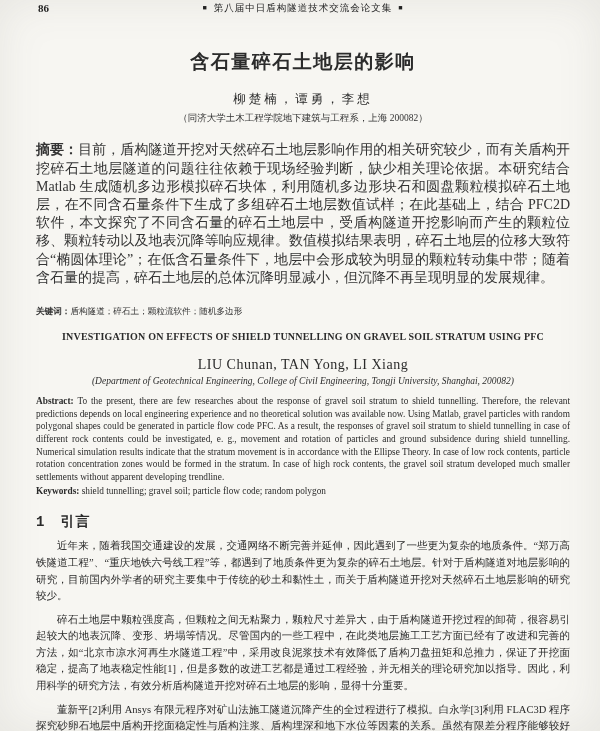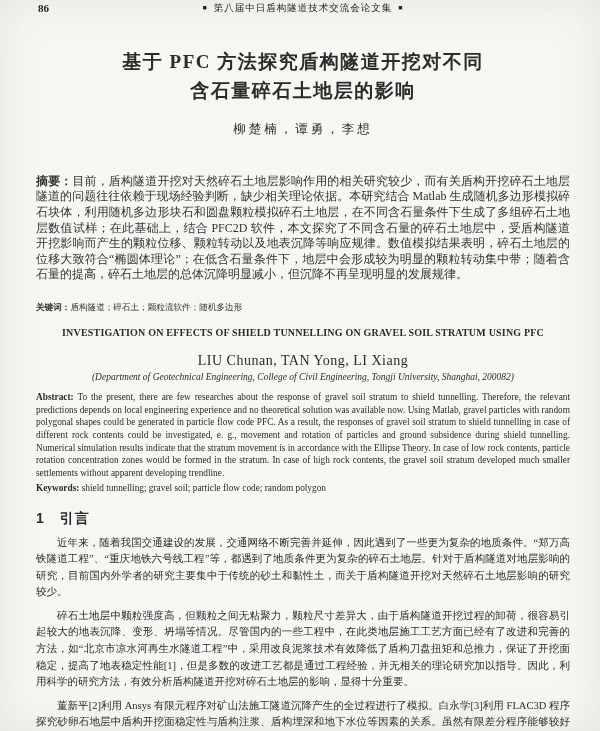--- a/index.html
+++ b/index.html
@@ -17,49 +17,49 @@
     box-shadow: inset 0 0 45px rgba(90,85,75,0.10);
   }
   .header { position: relative; height: 15px; text-align: center; font-size: 9.5px; letter-spacing: 1px; color:#222; }
   .page-num { position: absolute; left: 2px; top: 0; font-size: 11px; font-weight: 700; letter-spacing: 0; }
   .marker { font-size: 7px; margin: 0 6px; vertical-align: 1px; }
 
   .cn-title { margin-top: 30px; text-align: center; font-size: 19px; font-weight: 700; line-height: 1.55; letter-spacing: 1.5px; }
   .cn-authors { margin-top: 15px; text-align: center; font-size: 12.5px; letter-spacing: 3px; }
   .cn-affil { margin-top: 4px; text-align: center; font-size: 9.5px; color: #333; }
 
-  .cn-abstract { margin-top: 36px; font-size: 12px; line-height: 1.3; text-align: justify; color: #333; }
+  .cn-abstract { margin-top: 16px; font-size: 14px; line-height: 1.3; text-align: justify; color: #333; }
   .cn-keywords { margin-top: 19px; font-size: 8.6px; color: #333; }
   .label { font-weight: 700; }
 
   .en-title { margin-top: 13px; text-align: center; font-size: 10px; font-weight: 700; letter-spacing: 0.2px; }
   .en-authors { margin-top: 15px; text-align: center; font-size: 14px; letter-spacing: 0.5px; }
   .en-affil { margin-top: 3px; text-align: center; font-size: 9.5px; font-style: italic; }
   .en-abstract { margin-top: 9px; font-size: 9.3px; line-height: 1.36; text-align: justify; }
   .en-keywords { margin-top: 3px; font-size: 9.3px; }
 
-  .sec-heading { margin-top: 17px; font-size: 14px; font-weight: 700; font-family: Liberation Sans, sans-serif; letter-spacing: 1px; }
+  .sec-heading { margin-top: 17px; font-size: 14px; font-weight: 700; font-family: Liberation Mono, monospace; letter-spacing: 1px; }
   .para { margin: 7px 0 0 0; font-size: 10.5px; line-height: 1.58; text-align: justify; text-indent: 2em; }
 </style>
 </head>
 <body>
 
 <div class="page">
 
   <div class="header">
     <span class="page-num">86</span>
     <span class="marker">■</span><span>第八届中日盾构隧道技术交流会论文集</span><span class="marker">■</span>
   </div>
 
   <div class="cn-title">
-    <div>基于 PFC 方法探究盾构隧道开挖对不同</div>
     <div>含石量碎石土地层的影响</div>
   </div>
 
   <div class="cn-authors">柳楚楠，谭勇，李想</div>
+  <div class="cn-affil">（同济大学土木工程学院地下建筑与工程系，上海 200082）</div>
 
   <div class="cn-abstract">
     <span class="label">摘要：</span><span>目前，盾构隧道开挖对天然碎石土地层影响作用的相关研究较少，而有关盾构开挖碎石土地层隧道的问题往往依赖于现场经验判断，缺少相关理论依据。本研究结合 Matlab 生成随机多边形模拟碎石块体，利用随机多边形块石和圆盘颗粒模拟碎石土地层，在不同含石量条件下生成了多组碎石土地层数值试样；在此基础上，结合 PFC2D 软件，本文探究了不同含石量的碎石土地层中，受盾构隧道开挖影响而产生的颗粒位移、颗粒转动以及地表沉降等响应规律。数值模拟结果表明，碎石土地层的位移大致符合“椭圆体理论”；在低含石量条件下，地层中会形成较为明显的颗粒转动集中带；随着含石量的提高，碎石土地层的总体沉降明显减小，但沉降不再呈现明显的发展规律。</span>
   </div>
 
   <div class="cn-keywords">
     <span class="label">关键词：</span><span>盾构隧道；碎石土；颗粒流软件；随机多边形</span>
   </div>
 
   <div class="en-title">INVESTIGATION ON EFFECTS OF SHIELD TUNNELLING ON GRAVEL SOIL STRATUM USING PFC</div>

